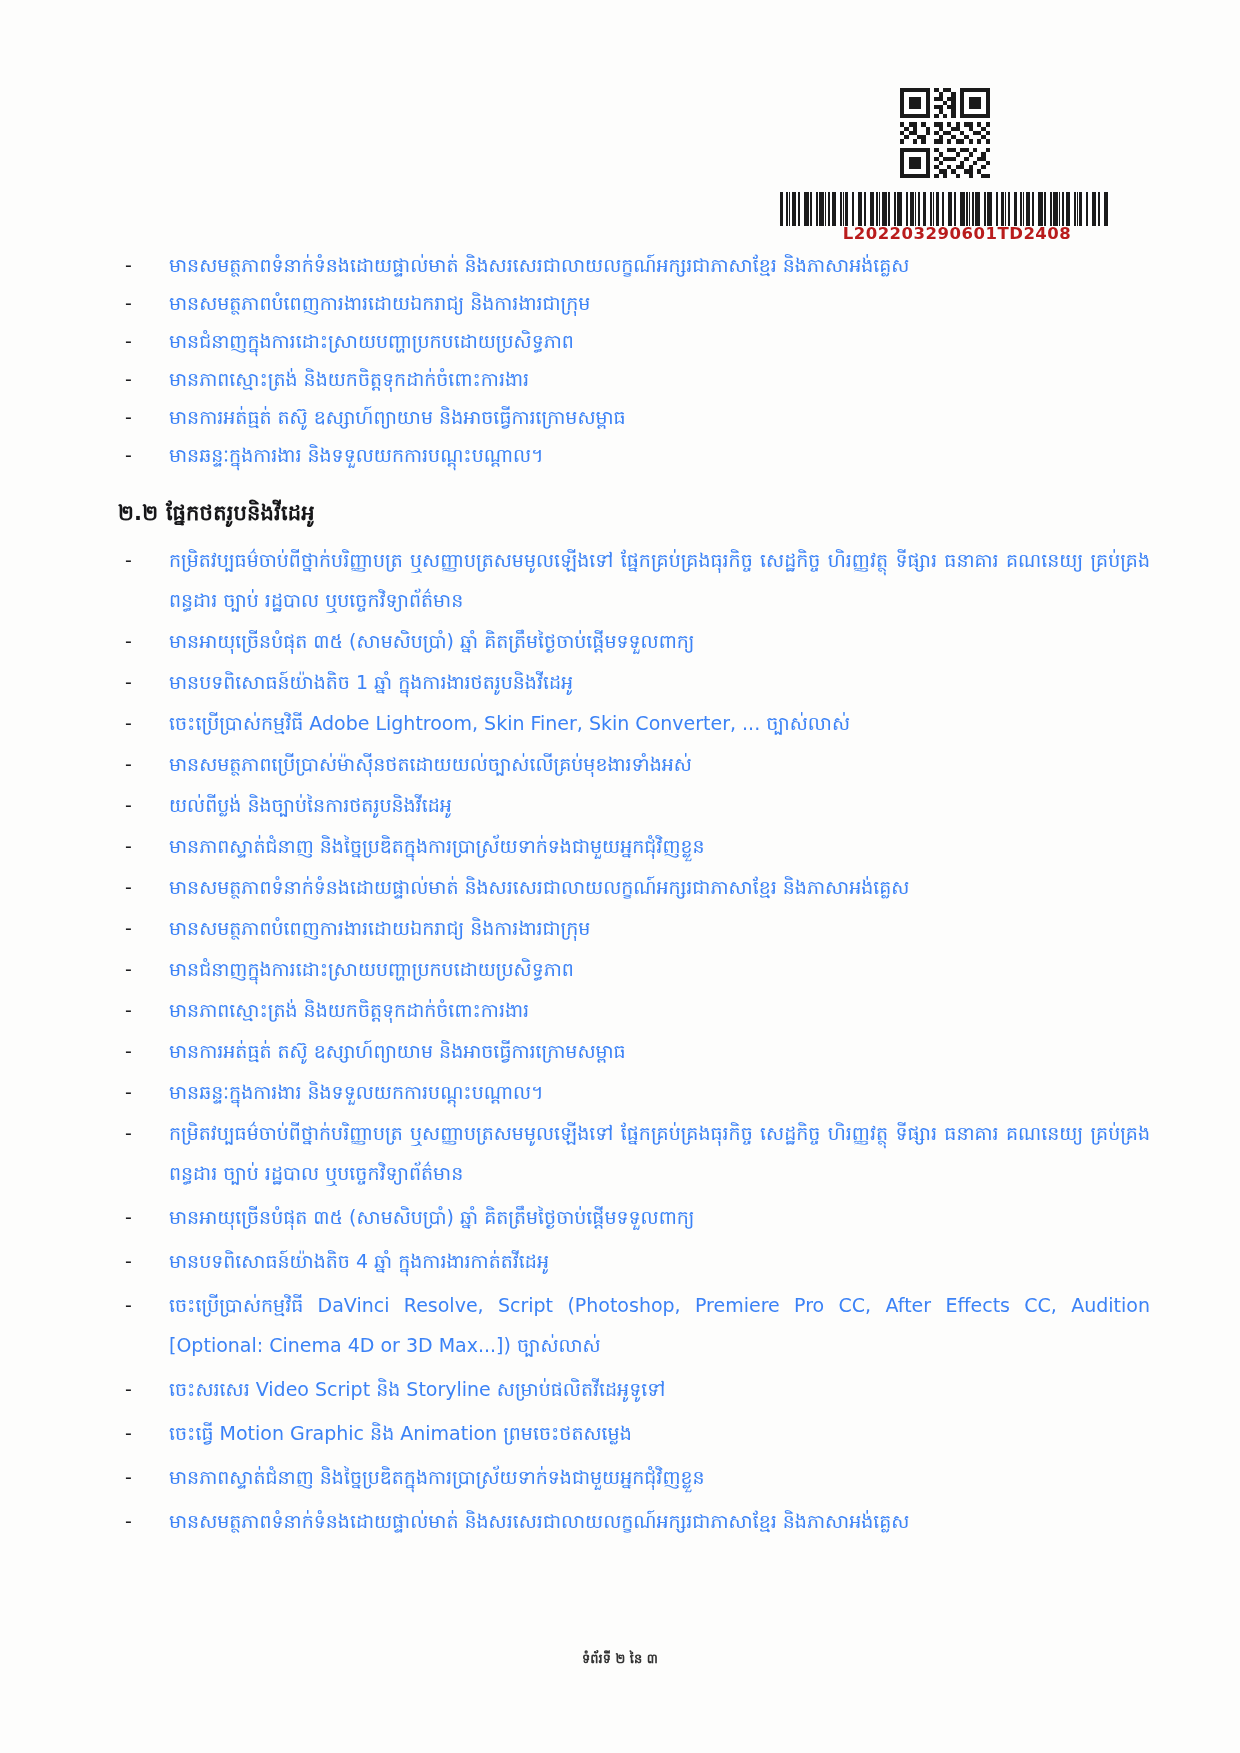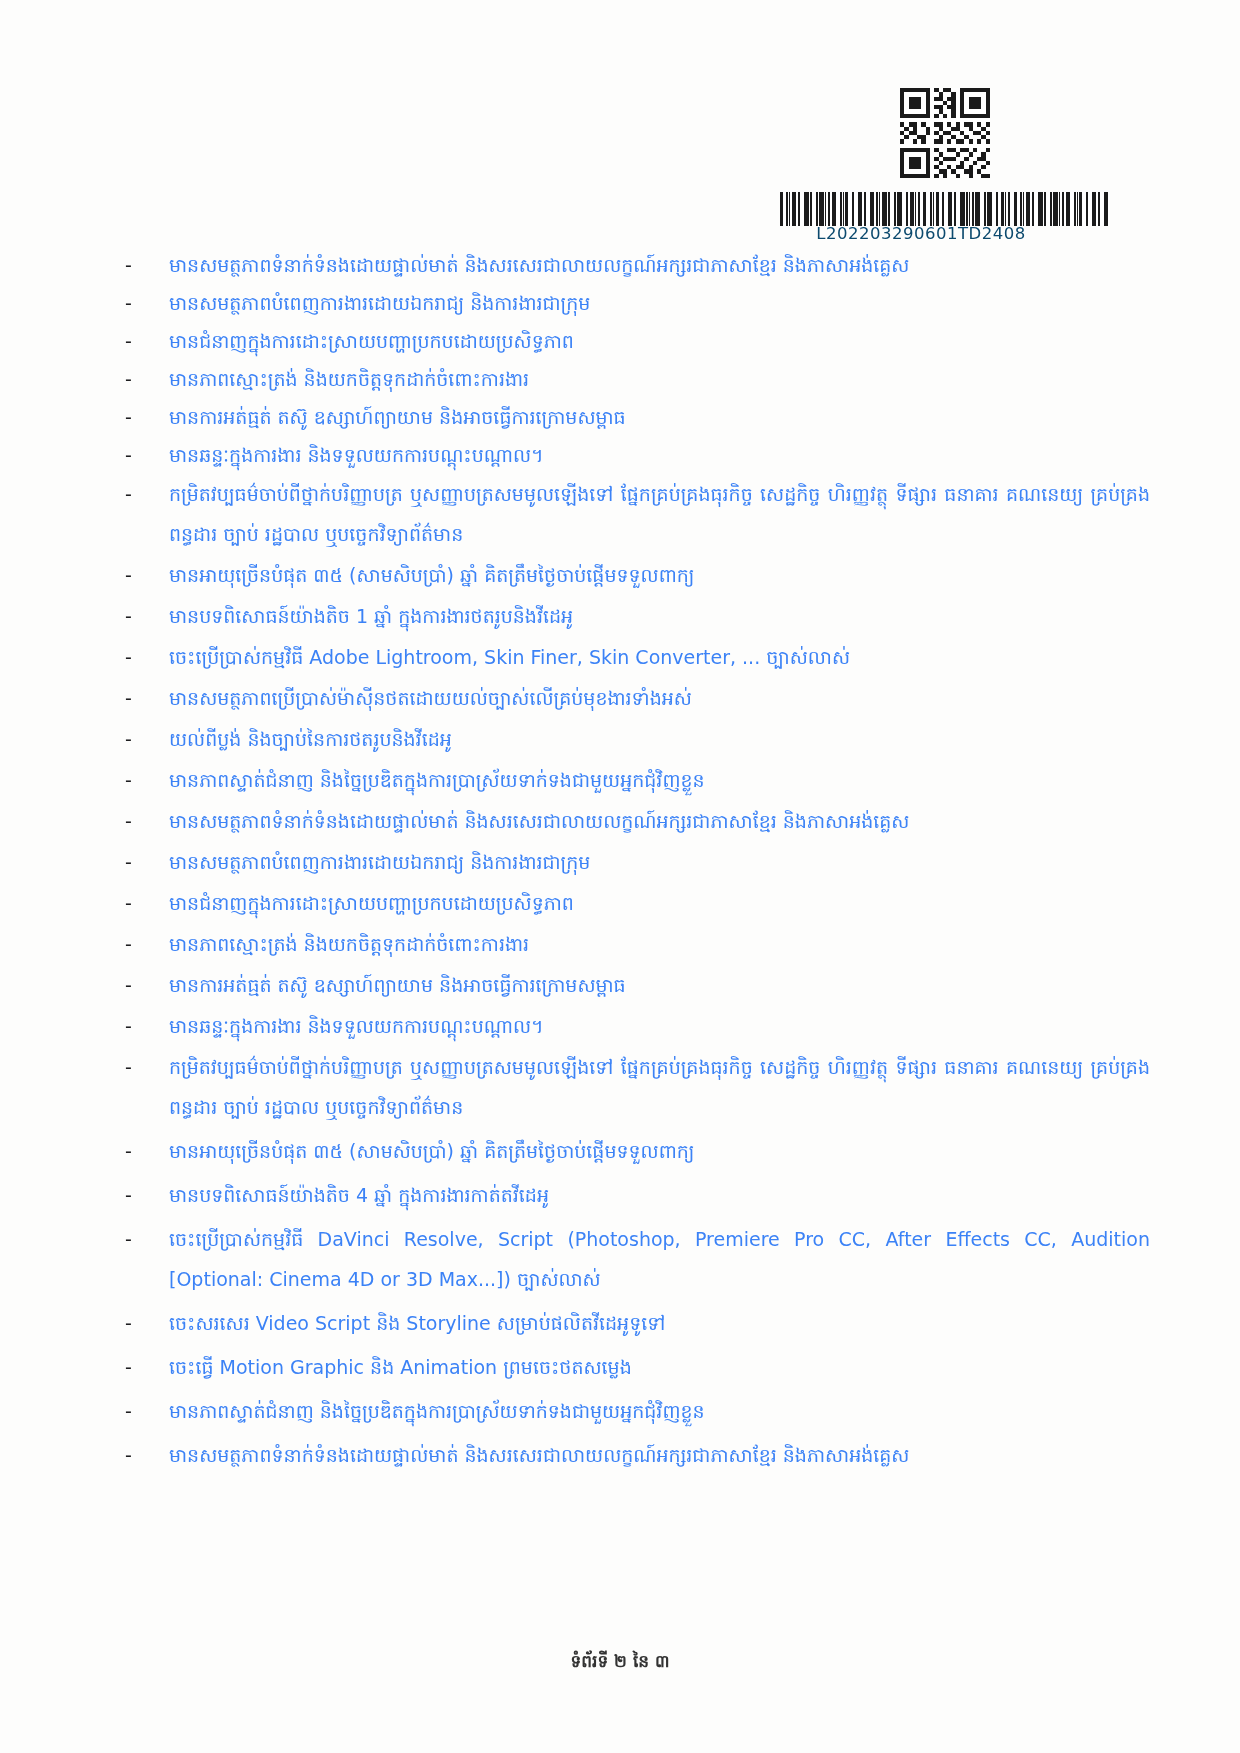--- a/index.html
+++ b/index.html
@@ -17,23 +17,23 @@
   .qr svg{width:100%;height:100%;}
   .barcode{
     position:absolute;left:780px;top:192px;width:330px;height:34px;
     background-color:#fff;
     background-image:
       repeating-linear-gradient(90deg,#1c1c1c 0 2px,rgba(0,0,0,0) 2px 6px),
       repeating-linear-gradient(90deg,#1c1c1c 0 1px,rgba(0,0,0,0) 1px 9px),
       repeating-linear-gradient(90deg,#1c1c1c 0 3px,rgba(0,0,0,0) 3px 13px);
   }
   .barcode-label{
-    position:absolute;left:756px;top:224px;width:330px;
+    position:absolute;left:792px;top:224px;width:330px;
     text-align:center;font-size:16.5px;letter-spacing:.5px;
-    color:#0c4a6e;font-weight:normal;
+    color:#b91c1c;font-weight:bold;
     font-family:"DejaVu Sans","Liberation Sans",sans-serif;
   }
   
   .content{
     position:absolute;top:246px;left:0;width:1240px;
     padding:0 90px 0 122px;box-sizing:border-box;
   }
   ul.blist{list-style:none;margin:0;padding:0;}
   .bullet{display:flex;align-items:flex-start;font-size:19px;}
   .intro .bullet{line-height:38px;}
@@ -42,21 +42,21 @@
   .dash{flex:none;width:44px;padding-left:3px;color:#1e1e20;}
   .btext{flex:1;text-align:justify;color:#3b82f6;}
   h2.sec-title{
     font-size:21px;font-weight:bold;color:#161618;
     margin:24px 0 12px -4px;line-height:30px;
     letter-spacing:.2px;
   }
   
   .footer{
     position:absolute;top:1650px;left:0;width:100%;
-    text-align:center;font-size:17px;color:#333;font-weight:bold;
+    text-align:center;font-size:13px;color:#333;font-weight:bold;
   }
 </style>
 </head>
 <body>
 
 <div class="page">
 
   <div class="qr">
     <svg viewBox="0 0 21 21" shape-rendering="crispEdges" aria-hidden="true">
       <rect x="0" y="0" width="21" height="21" fill="#ffffff"></rect>
@@ -98,20 +98,21 @@
           <span class="dash">-</span>
           <span class="btext">មានការអត់ធ្មត់ តស៊ូ ឧស្សាហ៍ព្យាយាម និងអាចធ្វើការក្រោមសម្ពាធ</span>
         </li>
 
         <li class="bullet">
           <span class="dash">-</span>
           <span class="btext">មានឆន្ទៈក្នុងការងារ និងទទួលយកការបណ្ដុះបណ្ដាល។</span>
         </li>
       </ul>
 
+    <h2 class="sec-title">២.២ ផ្នែកថតរូបនិងវីដេអូ</h2>
 
     <ul class="blist secl">
 
         <li class="bullet">
           <span class="dash">-</span>
           <span class="btext">កម្រិតវប្បធម៌ចាប់ពីថ្នាក់បរិញ្ញាបត្រ ឬសញ្ញាបត្រសមមូលឡើងទៅ ផ្នែកគ្រប់គ្រងធុរកិច្ច សេដ្ឋកិច្ច ហិរញ្ញវត្ថុ ទីផ្សារ ធនាគារ គណនេយ្យ គ្រប់គ្រង ពន្ធដារ ច្បាប់ រដ្ឋបាល ឬបច្ចេកវិទ្យាព័ត៌មាន</span>
         </li>
 
         <li class="bullet">
           <span class="dash">-</span>

